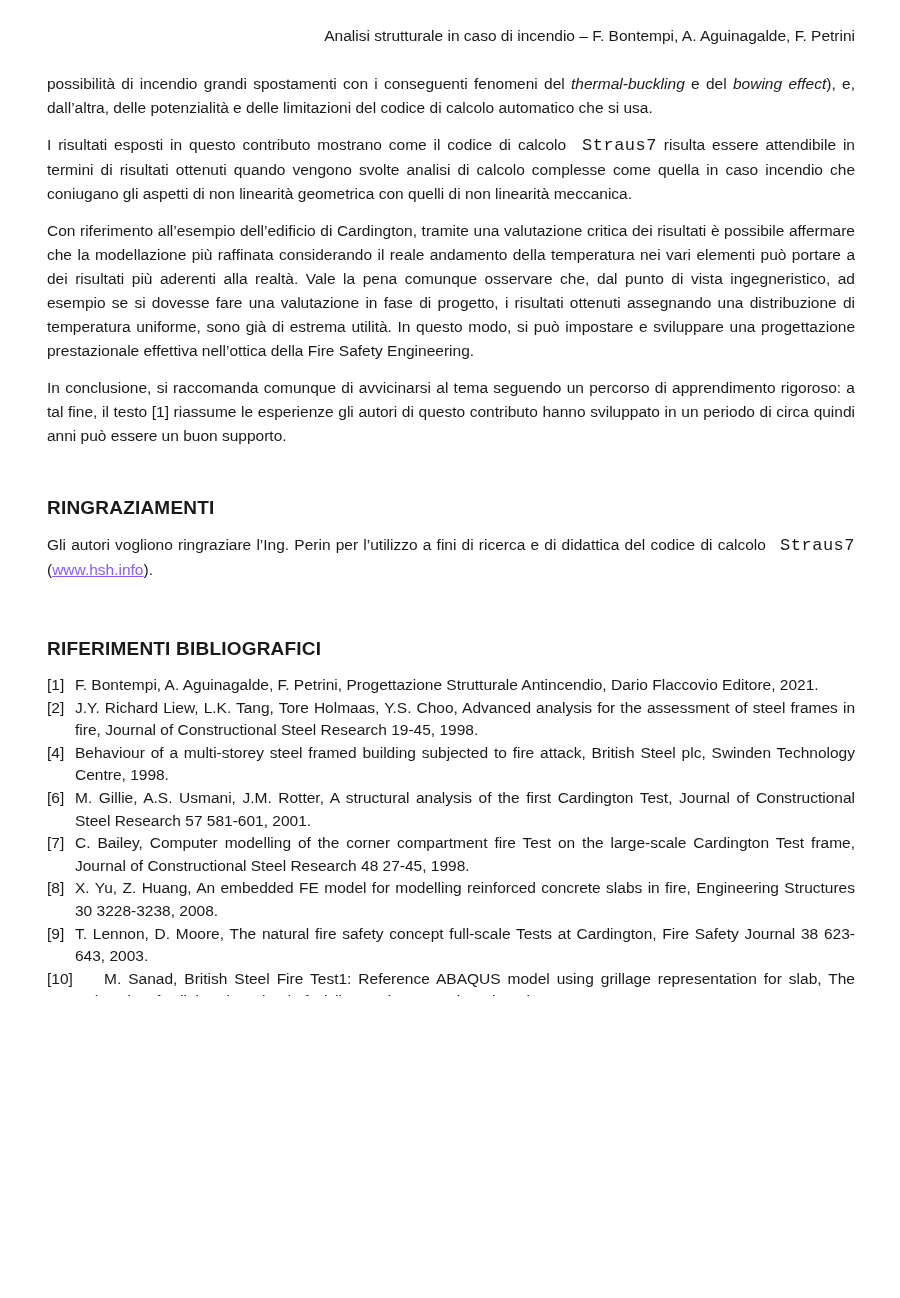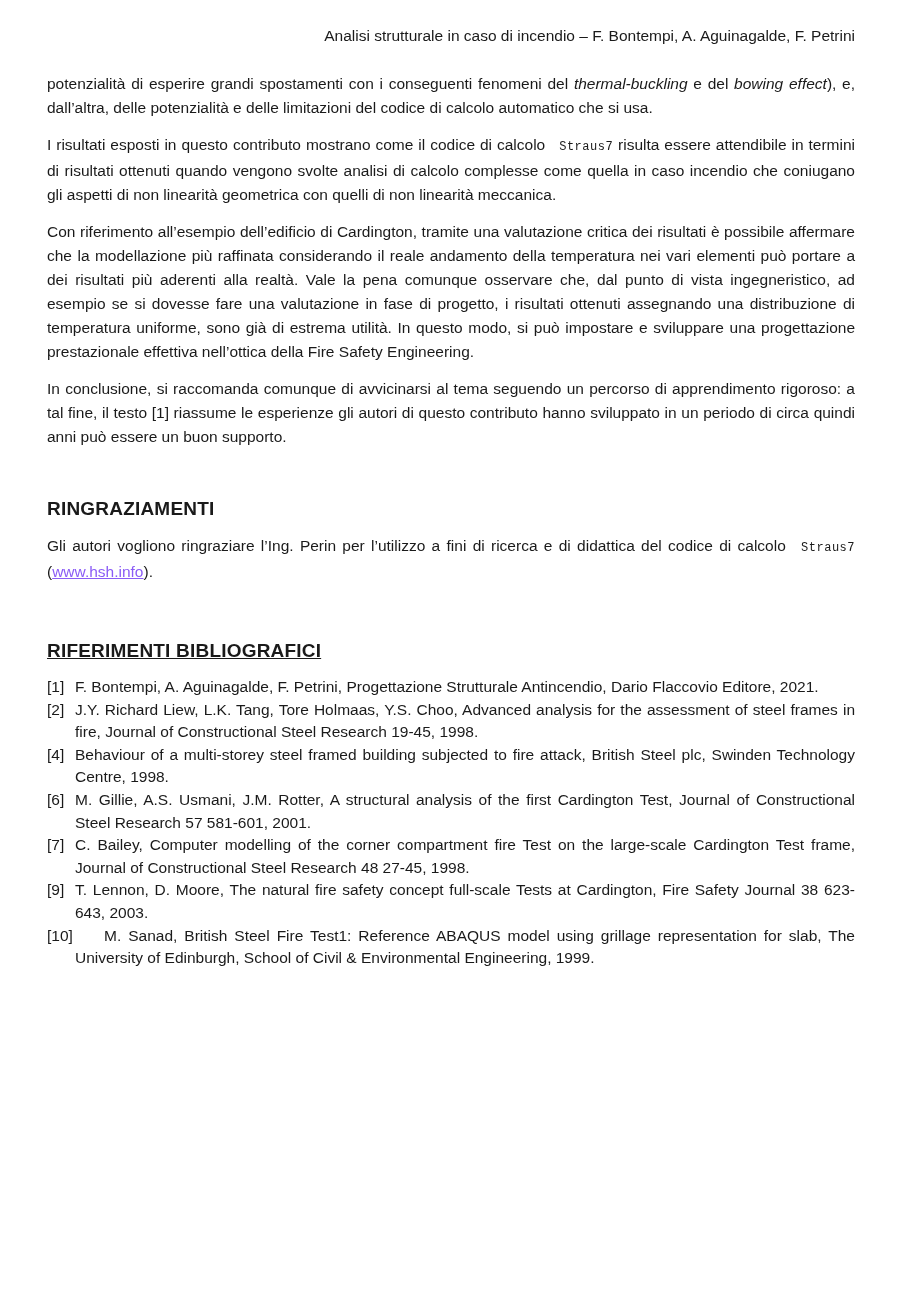--- a/index.html
+++ b/index.html
@@ -25,38 +25,38 @@
     margin: 0 0 26px 0;
     line-height: 20px;
   }
   p.body-para {
     margin: 0 0 13px 0;
     text-align: justify;
   }
   .italic  { font-style: italic; }
   .mono    {
     font-family: "Liberation Mono", monospace;
-    font-size: 12px;
+    font-size: 17px;
     letter-spacing: 0.5px;
     margin-left: 9px;
   }
   a.doc-link {
     color: #8b5cf6;
     text-decoration: underline;
     cursor: pointer;
   }
   h2.section-heading {
     font-size: 19px;
     font-weight: bold;
     margin: 0 0 13px 0;
     line-height: 24px;
     letter-spacing: 0.2px;
   }
   .heading-ack  { margin-top: 48px !important; }
-  .heading-bib  { margin-top: 55px !important; text-decoration: underline; }
+  .heading-bib  { margin-top: 55px !important; }
   .ref-list { margin: 0; }
   .ref {
     padding-left: 28px;
     text-indent: -28px;
     text-align: justify;
     line-height: 22.6px;
     margin: 0;
   }
   .ref-num {
     display: inline-block;
@@ -72,39 +72,40 @@
     color: #1a1a1a;
   }
 </style>
 </head>
 <body>
 
 <div class="page">
 
   <div class="running-header">Analisi strutturale in caso di incendio – F. Bontempi, A. Aguinagalde, F. Petrini</div>
 
-  <p class="body-para"><span>potenzialità di esperire grandi spostamenti con i conseguenti fenomeni del </span><span class="italic">thermal-buckling</span><span> e del </span><span class="italic">bowing effect</span><span>), e, dall’altra, delle potenzialità e delle limitazioni del codice di calcolo automatico che si usa.</span></p>
+  <p class="body-para"><span>possibilità di incendio grandi spostamenti con i conseguenti fenomeni del </span><span class="italic">thermal-buckling</span><span> e del </span><span class="italic">bowing effect</span><span>), e, dall’altra, delle potenzialità e delle limitazioni del codice di calcolo automatico che si usa.</span></p>
 
   <p class="body-para"><span>I risultati esposti in questo contributo mostrano come il codice di calcolo </span><span class="mono">Straus7</span><span> risulta essere attendibile in termini di risultati ottenuti quando vengono svolte analisi di calcolo complesse come quella in caso incendio che coniugano gli aspetti di non linearità geometrica con quelli di non linearità meccanica.</span></p>
 
   <p class="body-para">Con riferimento all’esempio dell’edificio di Cardington, tramite una valutazione critica dei risultati è possibile affermare che la modellazione più raffinata considerando il reale andamento della temperatura nei vari elementi può portare a dei risultati più aderenti alla realtà. Vale la pena comunque osservare che, dal punto di vista ingegneristico, ad esempio se si dovesse fare una valutazione in fase di progetto, i risultati ottenuti assegnando una distribuzione di temperatura uniforme, sono già di estrema utilità. In questo modo, si può impostare e sviluppare una progettazione prestazionale effettiva nell’ottica della Fire Safety Engineering.</p>
 
   <p class="body-para">In conclusione, si raccomanda comunque di avvicinarsi al tema seguendo un percorso di apprendimento rigoroso: a tal fine, il testo [1] riassume le esperienze gli autori di questo contributo hanno sviluppato in un periodo di circa quindi anni può essere un buon supporto.</p>
 
   <h2 class="section-heading heading-ack">RINGRAZIAMENTI</h2>
 
   <p class="body-para"><span>Gli autori vogliono ringraziare l’Ing. Perin per l’utilizzo a fini di ricerca e di didattica del codice di calcolo </span><span class="mono">Straus7</span><span> (</span><a class="doc-link">www.hsh.info</a><span>).</span></p>
 
   <h2 class="section-heading heading-bib">RIFERIMENTI BIBLIOGRAFICI</h2>
 
   <div class="ref-list">
     <div class="ref"><span class="ref-num">[1]</span><span>F. Bontempi, A. Aguinagalde, F. Petrini, Progettazione Strutturale Antincendio, Dario Flaccovio Editore, 2021.</span></div>
     <div class="ref"><span class="ref-num">[2]</span><span>J.Y. Richard Liew, L.K. Tang, Tore Holmaas, Y.S. Choo, Advanced analysis for the assessment of steel frames in fire, Journal of Constructional Steel Research 19-45, 1998.</span></div>
     <div class="ref"><span class="ref-num">[4]</span><span>Behaviour of a multi-storey steel framed building subjected to fire attack, British Steel plc, Swinden Technology Centre, 1998.</span></div>
     <div class="ref"><span class="ref-num">[6]</span><span>M. Gillie, A.S. Usmani, J.M. Rotter, A structural analysis of the first Cardington Test, Journal of Constructional Steel Research 57 581-601, 2001.</span></div>
     <div class="ref"><span class="ref-num">[7]</span><span>C. Bailey, Computer modelling of the corner compartment fire Test on the large-scale Cardington Test frame, Journal of Constructional Steel Research 48 27-45, 1998.</span></div>
+    <div class="ref"><span class="ref-num">[8]</span><span>X. Yu, Z. Huang, An embedded FE model for modelling reinforced concrete slabs in fire, Engineering Structures 30 3228-3238, 2008.</span></div>
     <div class="ref"><span class="ref-num">[9]</span><span>T. Lennon, D. Moore, The natural fire safety concept full-scale Tests at Cardington, Fire Safety Journal 38 623-643, 2003.</span></div>
     <div class="ref wide-num"><span class="ref-num">[10]</span><span>M. Sanad, British Steel Fire Test1: Reference ABAQUS model using grillage representation for slab, The University of Edinburgh, School of Civil &amp; Environmental Engineering, 1999.</span></div>
   </div>
 
   <div class="page-number">11</div>
 
 </div>
 
 </body></html>

